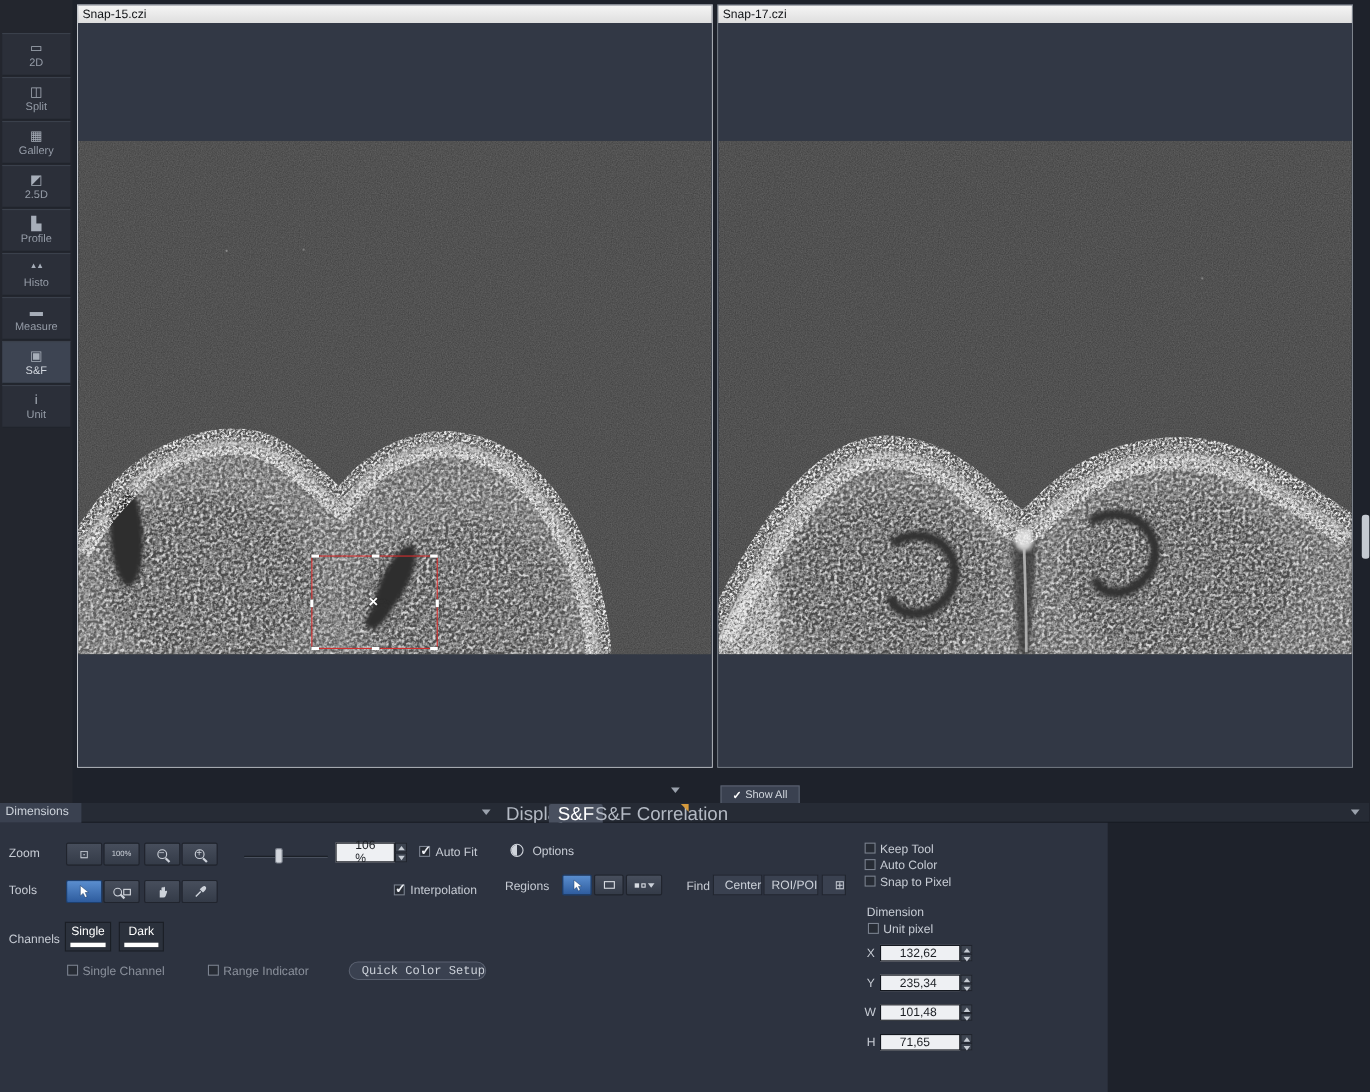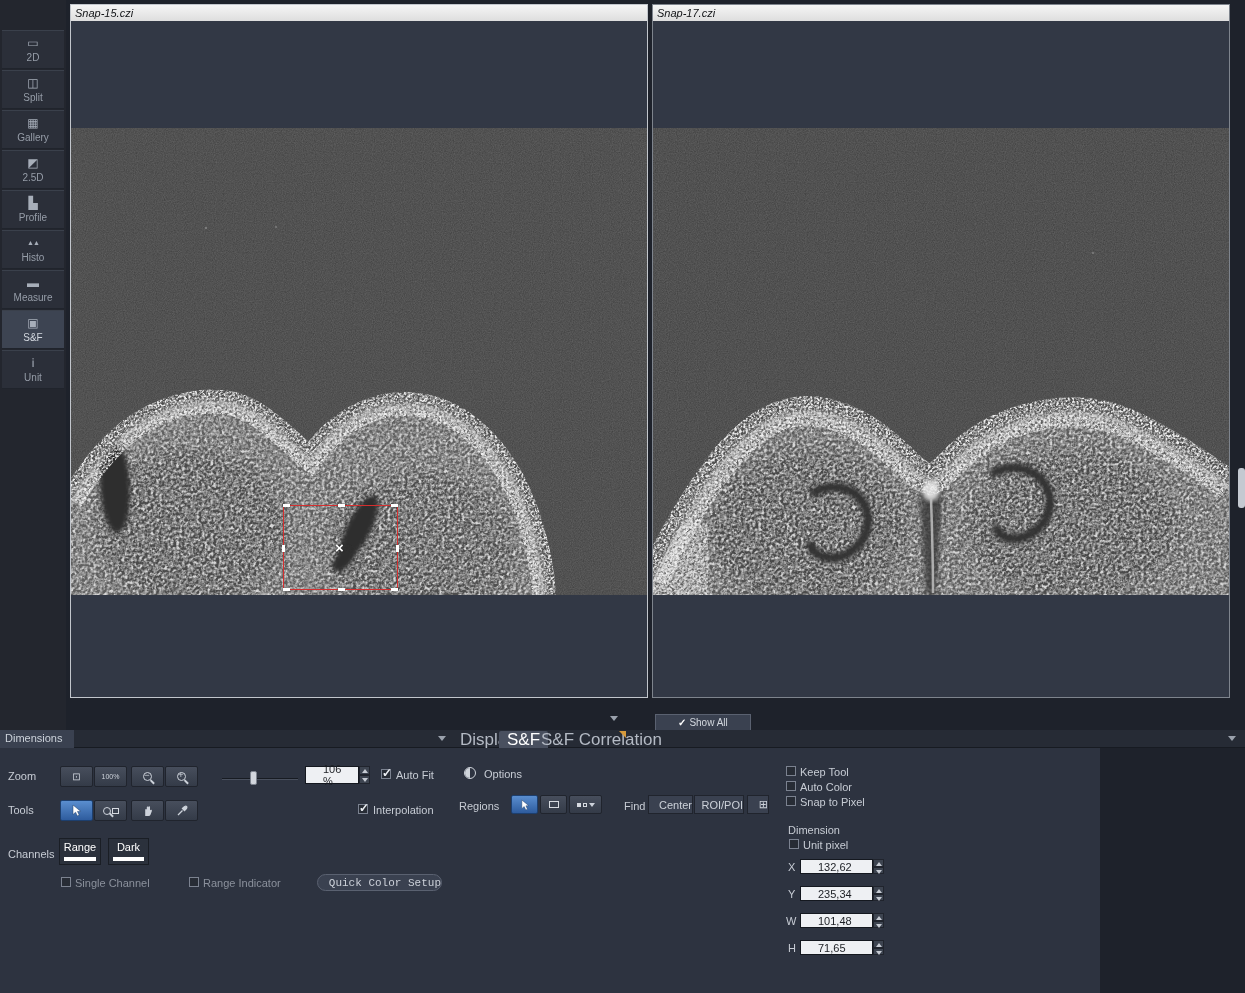--- a/index.html
+++ b/index.html
@@ -10,45 +10,45 @@
   .sidebar { position:absolute; left:0; top:0; width:66px; height:993px; background:#23262e; }
   .side-item { position:absolute; left:2px; width:62px; height:39px; background:#2b2f39; border-top:1px solid #3a404b; border-bottom:1px solid #20242c; text-align:center; cursor:default; }
   .side-item.sel { background:#3d4452; }
   .si-icon { display:block; margin-top:4px; height:16px; line-height:16px; font-size:12px; color:#a7aeb9; }
   .si-label { display:block; font-size:10px; color:#969da8; line-height:13px; }
   .side-item.sel .si-label { color:#d3d8df; }
 
   
   .panel { position:absolute; border:1px solid #c2c6cc; background:#323845; }
   .panel.dim { border-color:#7e848d; }
-  .panel-title { height:16px; background:linear-gradient(#f5f5f5,#dedede); color:#101215; font-size:11px; line-height:16px; padding-left:4px;font-style:italic; }
+  .panel-title { height:16px; background:linear-gradient(#f5f5f5,#dedede); color:#101215; font-size:11px; line-height:16px; padding-left:4px; }
   .panel-body { position:absolute; left:0; top:16px; right:0; bottom:0; background:#323845; overflow:hidden; }
   .img-band { position:absolute; left:0; top:107px; width:576px; height:467px; }
 
   
   .roi { position:absolute; border:1px solid #d42f2f; }
   .rh { position:absolute; background:#fff; box-shadow:0 0 1px #000; }
   .rh.h { width:7px; height:3px; } .rh.v { width:3px; height:7px; }
   .roi-x { position:absolute; color:#fff; font-size:15px; font-weight:bold; text-shadow:0 0 2px #000; line-height:15px; }
 
   
   .tri-down { width:0; height:0; border-left:4px solid transparent; border-right:4px solid transparent; border-top:5px solid #9aa1ac; }
-  .show-all { position:absolute; left:655px; top:714px; height:17px; padding:0 22px; background:#3a4150; border:1px solid #5a6170; display:flex; align-items:center; gap:3px; font-size:10px; color:#d3d8df; }
+  .show-all { position:absolute; left:655px; top:714px; height:17px; padding:0 10px; background:#3a4150; border:1px solid #5a6170; display:flex; align-items:center; gap:3px; font-size:10px; color:#d3d8df; }
   .sa-check::after { content:"✓"; color:#fff; font-size:10px; font-weight:bold; }
   .vthumb { position:absolute; left:1238px; top:468px; width:7px; height:40px; background:#c4c9d1; border-radius:3px; }
 
   
   .tabstrip { position:absolute; left:0; top:730px; width:1245px; height:18px; background:#262b35; border-bottom:1px solid #171b22; }
   .dim-tab { position:absolute; left:0; top:0; width:74px; height:18px; background:#3a4150; color:#ccd2da; font-size:11px; line-height:17px; padding-left:5px; }
   .tab { position:absolute; top:1px; height:17px; font-size:17px; line-height:17px; padding:0 8px; color:#b4bac4; cursor:default; }
   .tab.active { background:#49505f; color:#fff; border-radius:2px 2px 0 0; }
   .tab-notch { position:absolute; left:619px; top:731px; width:0; height:0; border-top:7px solid #d69a3c; border-left:7px solid transparent; }
 
   
-  .controls { position:absolute; left:0; top:748px; width:1100px; height:245px; background:#2d3340; }
+  .controls { position:absolute; left:0; top:748px; width:1007px; height:245px; background:#2d3340; }
   .lbl { position:absolute; font-size:11px; color:#c7ccd4; line-height:13px; }
   .lbl.dim2 { color:#8b919c; }
   .tbtn { position:absolute; width:33px; height:21px; background:linear-gradient(#474e5c,#343b48); border:1px solid #20242d; border-radius:2px; display:flex; align-items:center; justify-content:center; color:#cdd2da; font-size:10px; }
   .tbtn.sel { background:linear-gradient(#5a8ecf,#2e5c9e); border-color:#1d3f6e; }
   .txtbtn { position:absolute; background:#3a4150; border:1px solid #20242d; color:#ccd1d9; font-size:11px; display:flex; align-items:center; justify-content:flex-end; }
   .field { position:absolute; background:#eef0f3; border:1px solid #14181f; color:#1c1f24; font-size:11px; padding:0 17px; display:flex; align-items:center; }
   .stp { position:absolute; width:11px; }
   .stp > div { height:50%; background:#3d4450; border:1px solid #20242d; position:relative; }
   .tu::after { content:""; position:absolute; left:1.5px; top:1.5px; border-left:3px solid transparent; border-right:3px solid transparent; border-bottom:4px solid #c6cbd3; }
   .td::after { content:""; position:absolute; left:1.5px; top:2px; border-left:3px solid transparent; border-right:3px solid transparent; border-top:4px solid #c6cbd3; }
@@ -267,21 +267,21 @@
   <div class="tbtn" style="left:165px;top:52px">
     <svg width="12" height="12" viewBox="0 0 12 12">
         <path d="M2 10 L6.5 5.5 M7.5 2.5 Q9.5 0.5 10.5 1.5 Q11.5 2.5 9.5 4.5 L8.5 5.5 L6.5 3.5 Z" stroke="#cdd2da" stroke-width="1.3" fill="#cdd2da"></path>
       </svg>
   </div>
   <div class="cb checked" style="left:358px;top:56px"></div>
   <div class="lbl" style="left:373px;top:56px">Interpolation</div>
 
   <div class="lbl" style="left:8px;top:100px">Channels</div>
   <div class="chanbtn" style="left:59px;top:90px;width:42px">
-    <span>Range</span>
+    <span>Single</span>
     <span class="chanbar" style="background:#ffffff"></span>
   </div>
   <div class="chanbtn" style="left:108px;top:90px;width:41px">
     <span>Dark</span>
     <span class="chanbar" style="background:#ffffff"></span>
   </div>
   <div class="cb" style="left:61px;top:129px"></div>
   <div class="lbl dim2" style="left:75px;top:129px">Single Channel</div>
   <div class="cb" style="left:189px;top:129px"></div>
   <div class="lbl dim2" style="left:203px;top:129px">Range Indicator</div>

